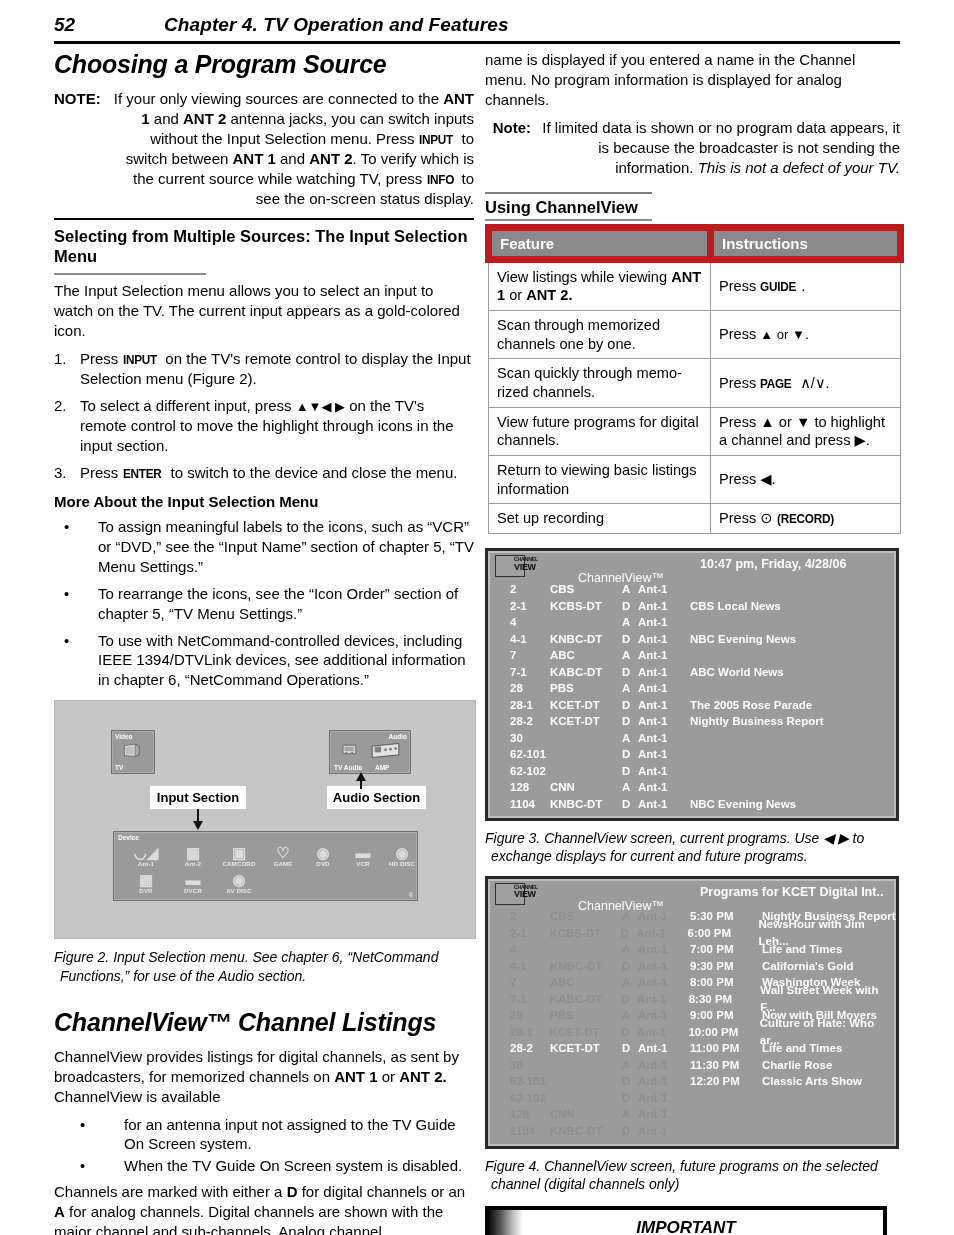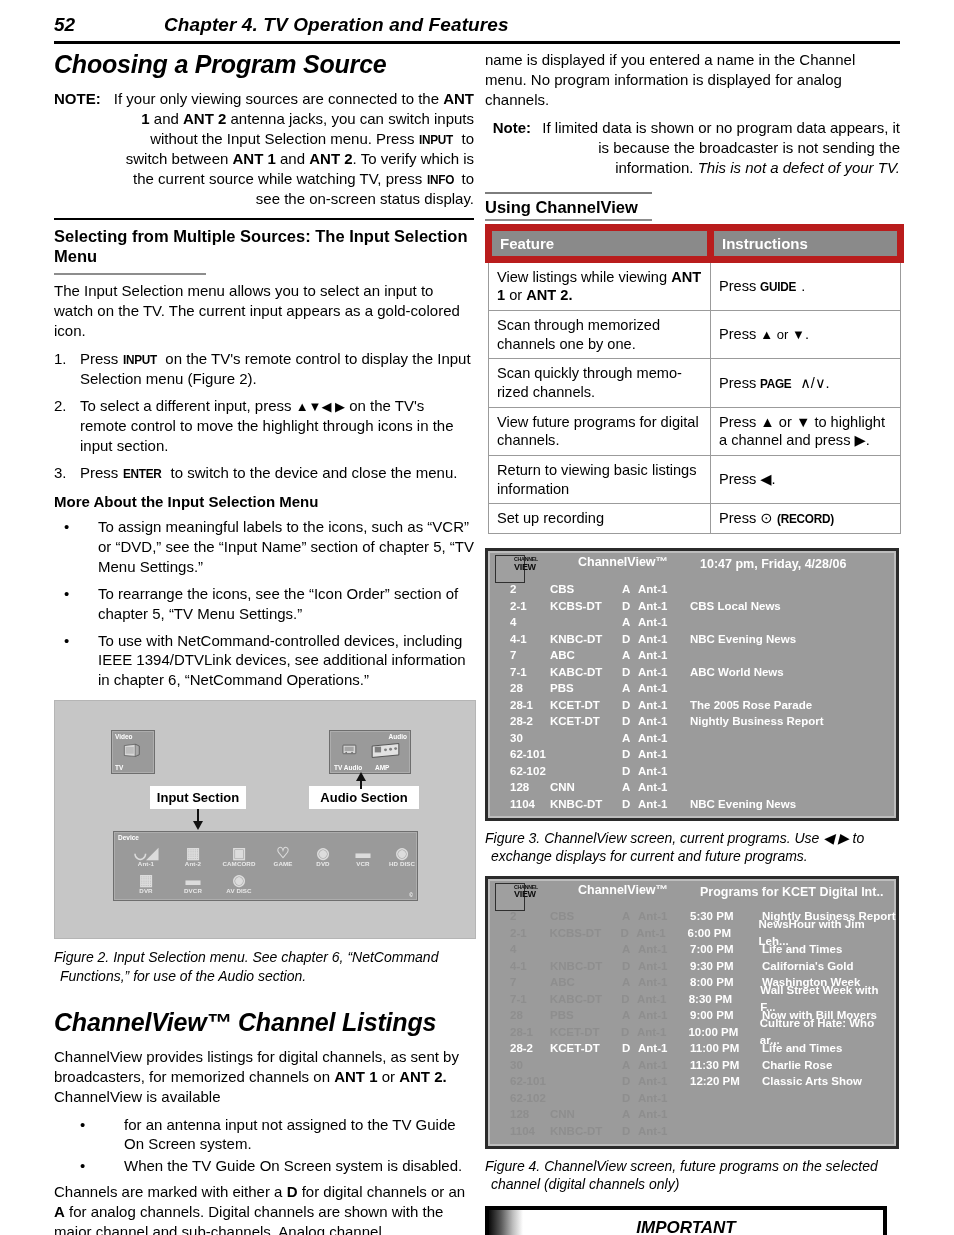--- a/index.html
+++ b/index.html
@@ -74,21 +74,21 @@
   }
   .tile .cap{position:absolute;color:#fff;font-size:6.5px;font-weight:bold;}
   .video-tile{left:56px;top:29px;width:42px;height:42px;}
   .audio-tile{left:274px;top:29px;width:80px;height:42px;}
   .device-tile{left:58px;top:130px;width:303px;height:68px;}
   .lbl-box{
     position:absolute;background:#fff;color:#000;font-size:13px;font-weight:bold;
     text-align:center;padding:4px 0;
   }
   .lbl-input{left:95px;top:85px;width:96px;}
-  .lbl-audio{left:254px;top:85px;width:110px;}
+  .lbl-audio{left:272px;top:85px;width:99px;}
   .arrow-dn{position:absolute;width:0;height:0;border-left:5px solid transparent;
             border-right:5px solid transparent;border-top:9px solid #111;}
   .arrow-up{position:absolute;width:0;height:0;border-left:5px solid transparent;
             border-right:5px solid transparent;border-bottom:9px solid #111;}
   .stem{position:absolute;width:2px;background:#111;}
 
   .dev-icon{position:absolute;text-align:center;color:#e9e9e9;font-size:6.2px;font-weight:bold;}
   .dev-icon .glyph{display:block;height:16px;line-height:16px;color:#dcdcdc;font-size:15px;}
   .dev-icon .nm{display:block;margin-top:-1px;letter-spacing:.1px;}
 
@@ -109,27 +109,27 @@
   table.cv col.c2{width:190px;}
 
   
   .tvscreen{
     position:relative;width:408px;background:#9b9b9b;
     border:3px solid #2b2b2b;box-shadow:inset 0 0 0 2px #bdbdbd;
     margin-top:14px;overflow:hidden;
   }
   .tv-head{position:relative;height:30px;}
   .cvlogo{
-    position:absolute;left:7px;top:4px;width:30px;height:28px;background:#9f9f9f;
+    position:absolute;left:7px;top:4px;width:30px;height:22px;background:#9f9f9f;
     border:1.5px solid #2f2f2f;color:#0d0d0d;text-align:center;
     font-size:6.5px;font-weight:bold;line-height:1;padding-top:1px;box-sizing:border-box;padding-left:18px;
   }
   .cvlogo .l1{display:block;font-size:5.2px;letter-spacing:-.2px;}
   .cvlogo .l2{display:block;font-size:9px;letter-spacing:-.3px;margin-top:.5px;}
-  .tv-title{position:absolute;left:90px;top:4px;color:#fff;font-size:12.5px;font-weight:bold;}
+  .tv-title{position:absolute;left:90px;top:20px;color:#fff;font-size:12.5px;font-weight:normal;}
   .tv-sub{position:absolute;left:212px;top:6px;color:#fff;font-size:12.5px;font-weight:bold;}
 
   .rowlist{padding:0 0 6px 0;}
   .cvrow{display:flex;color:#fff;font-size:11.5px;font-weight:bold;line-height:1.46;
          height:16.5px;align-items:center;}
   .cvrow .ch{width:62px;padding-left:22px;box-sizing:border-box;}
   .cvrow .call{width:72px;}
   .cvrow .da{width:16px;}
   .cvrow .ant{width:52px;}
   .cvrow .prog{flex:1 1 auto;}

